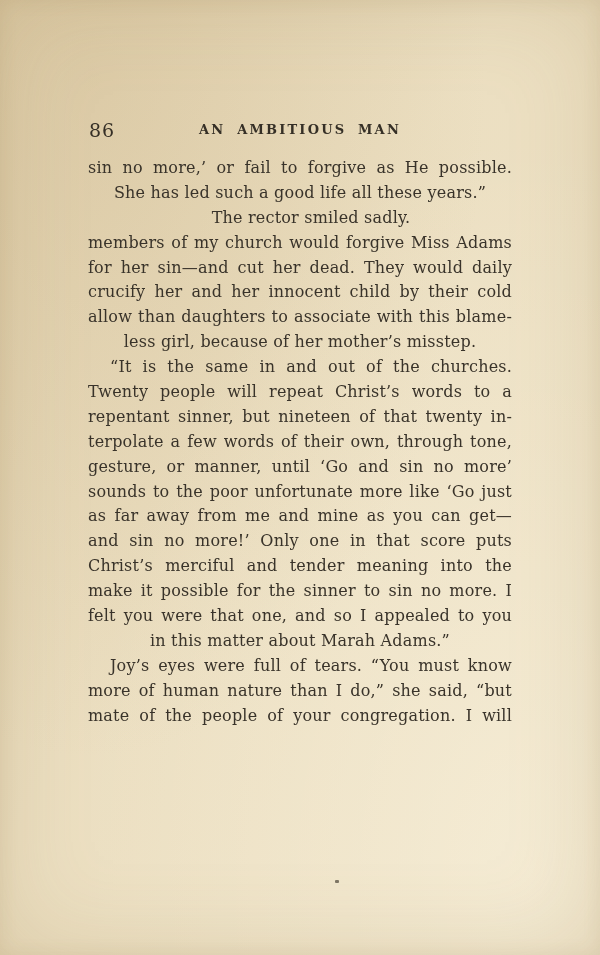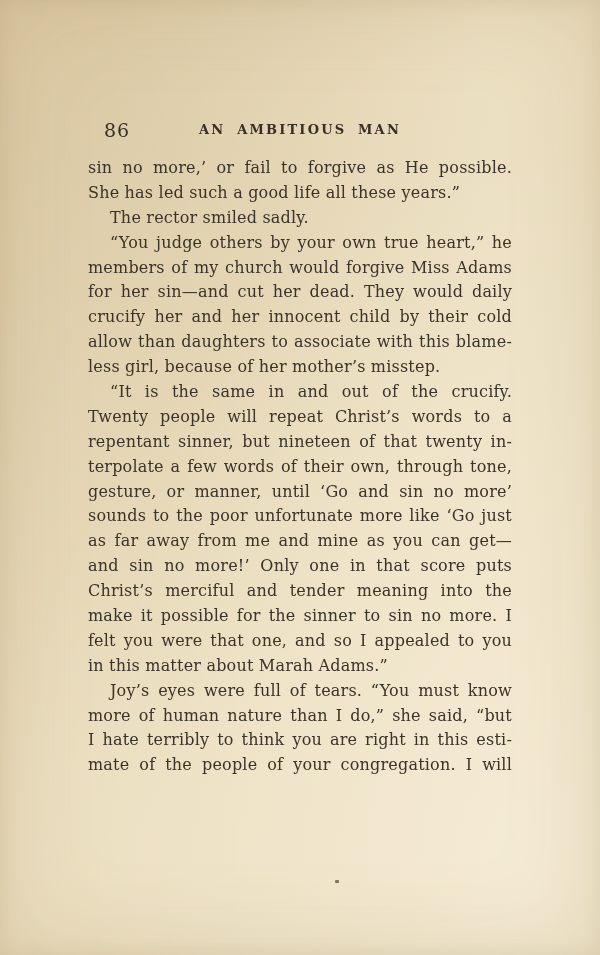--- a/index.html
+++ b/index.html
@@ -17,21 +17,21 @@
     background-color: #ebdec0;
     background-image:
       radial-gradient(ellipse at 15% 8%, rgba(198,174,128,0.30), rgba(198,174,128,0) 55%),
       radial-gradient(ellipse at 88% 92%, rgba(255,250,234,0.40), rgba(255,250,234,0) 60%),
       linear-gradient(118deg, rgba(188,162,116,0.16) 0%, rgba(240,230,204,0.10) 45%, rgba(255,248,231,0.16) 100%);
     box-shadow: inset 0 0 95px rgba(150,118,66,0.20), inset 0 0 18px rgba(140,110,60,0.12);
     color: #39332a;
   }
   .page-number {
     position: absolute;
-    left: 104px;
+    left: 89px;
     top: 119px;
     font-size: 19px;
     letter-spacing: 1px;
     color: #352f26;
   }
   .running-head {
     position: absolute;
     left: 0;
     right: 0;
     top: 122px;
@@ -47,21 +47,21 @@
     left: 88px;
     top: 156px;
     width: 424px;
   }
   .line {
     height: 24.9px;
     line-height: 24.9px;
     font-size: 16px;
     letter-spacing: 0.2px;
     overflow: hidden;
-    text-align: left;
+    text-align: center;
     color: #39332a;
   }
   .line.just {
     text-align: justify;
     text-align-last: justify;
   }
   .line.indent {
     text-indent: 22px;
   }
   .ink-speck {
@@ -78,37 +78,35 @@
 </head>
 <body>
 
 <div class="page">
   <div class="page-number">86</div>
   <div class="running-head">AN AMBITIOUS MAN</div>
   <div class="text-body">
       <div class="line just">sin no more,’ or fail to forgive as He possible.</div>
       <div class="line">She has led such a good life all these years.”</div>
       <div class="line indent">The rector smiled sadly.</div>
-      <div class="line indent just">“You judge others by your own true heart,” he</div>
       <div class="line just">members of my church would forgive Miss Adams</div>
       <div class="line just">for her sin—and cut her dead. They would daily</div>
       <div class="line just">crucify her and her innocent child by their cold</div>
       <div class="line just">allow than daughters to associate with this blame-</div>
       <div class="line">less girl, because of her mother’s misstep.</div>
-      <div class="line indent just">“It is the same in and out of the crucify.</div>
+      <div class="line indent just">“It is the same in and out of the churches.</div>
       <div class="line just">Twenty people will repeat Christ’s words to a</div>
       <div class="line just">repentant sinner, but nineteen of that twenty in-</div>
       <div class="line just">terpolate a few words of their own, through tone,</div>
       <div class="line just">gesture, or manner, until ‘Go and sin no more’</div>
       <div class="line just">sounds to the poor unfortunate more like ‘Go just</div>
       <div class="line just">as far away from me and mine as you can get—</div>
       <div class="line just">and sin no more!’ Only one in that score puts</div>
       <div class="line just">Christ’s merciful and tender meaning into the</div>
       <div class="line just">make it possible for the sinner to sin no more. I</div>
       <div class="line just">felt you were that one, and so I appealed to you</div>
       <div class="line">in this matter about Marah Adams.”</div>
       <div class="line indent just">Joy’s eyes were full of tears. “You must know</div>
       <div class="line just">more of human nature than I do,” she said, “but</div>
-      <div class="line just">I hate terribly to think you are right in this esti-</div>
       <div class="line just">mate of the people of your congregation. I will</div>
     </div>
   <div class="ink-speck"></div>
 </div>
 
 </body></html>

